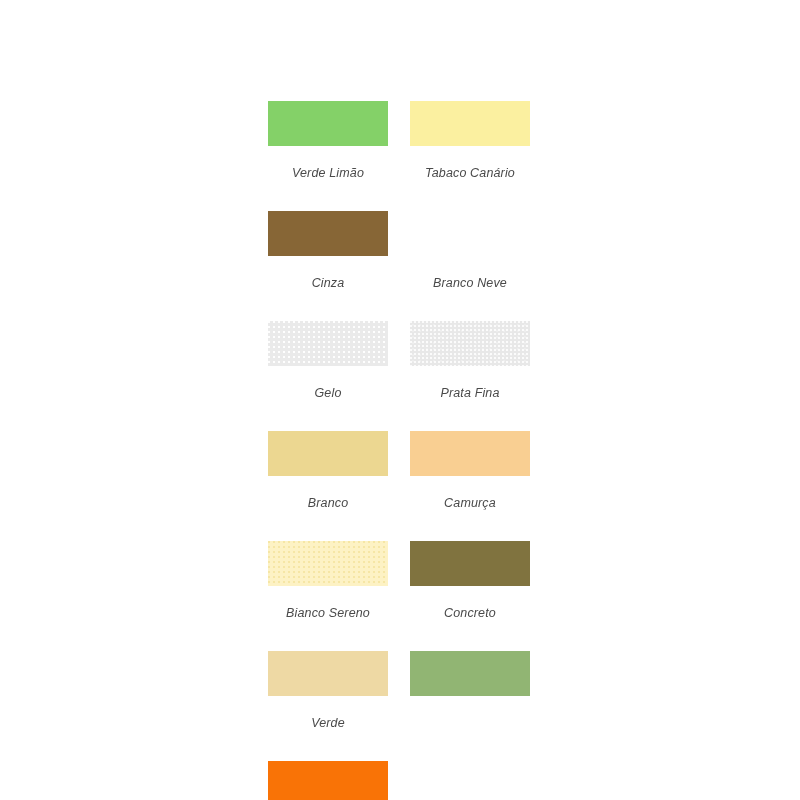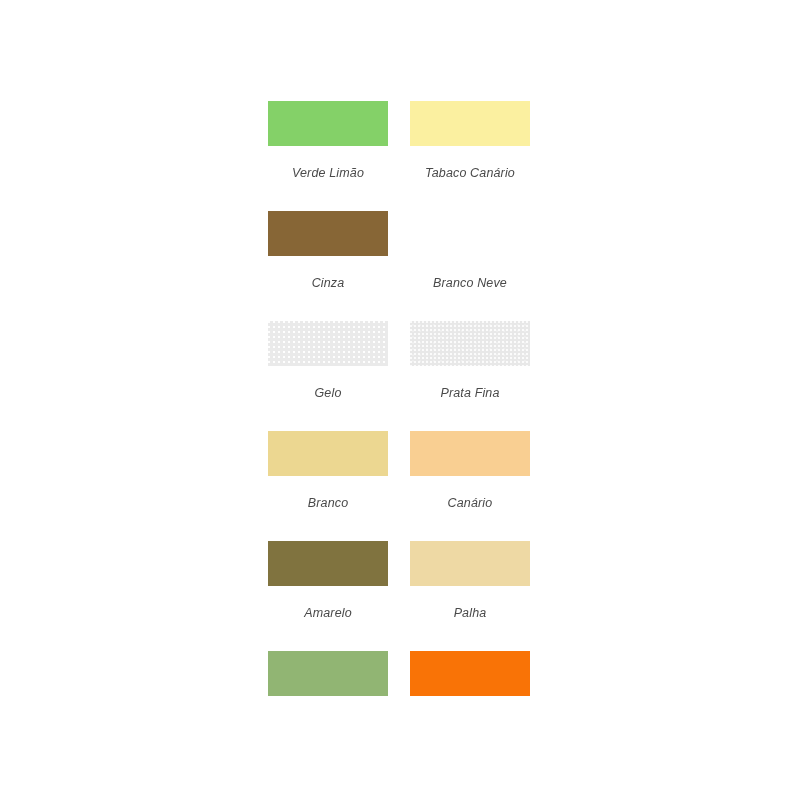--- a/index.html
+++ b/index.html
@@ -93,29 +93,33 @@
     <div class="swatch-cell">
       <div class="swatch-chip tex-speckle" style="background-color: rgb(232, 232, 232);"></div>
       <div class="swatch-label">Prata Fina</div>
     </div>
     <div class="swatch-cell">
       <div class="swatch-chip " style="background-color: rgb(236, 215, 145);"></div>
       <div class="swatch-label">Branco</div>
     </div>
     <div class="swatch-cell">
       <div class="swatch-chip " style="background-color: rgb(249, 207, 146);"></div>
-      <div class="swatch-label">Canário</div>
+      <div class="swatch-label">Camurça</div>
+    </div>
+    <div class="swatch-cell">
+      <div class="swatch-chip tex-dots-warm" style="background-color: rgb(253, 242, 196);"></div>
+      <div class="swatch-label">Bianco Sereno</div>
     </div>
     <div class="swatch-cell">
       <div class="swatch-chip " style="background-color: rgb(128, 115, 63);"></div>
-      <div class="swatch-label">Amarelo</div>
+      <div class="swatch-label">Concreto</div>
     </div>
     <div class="swatch-cell">
       <div class="swatch-chip " style="background-color: rgb(238, 217, 164);"></div>
-      <div class="swatch-label">Palha</div>
+      <div class="swatch-label">Verde</div>
     </div>
     <div class="swatch-cell">
       <div class="swatch-chip " style="background-color: rgb(145, 181, 115);"></div>
     </div>
     <div class="swatch-cell">
       <div class="swatch-chip " style="background-color: rgb(249, 115, 6);"></div>
     </div>
   </div>
 
 </body></html>

